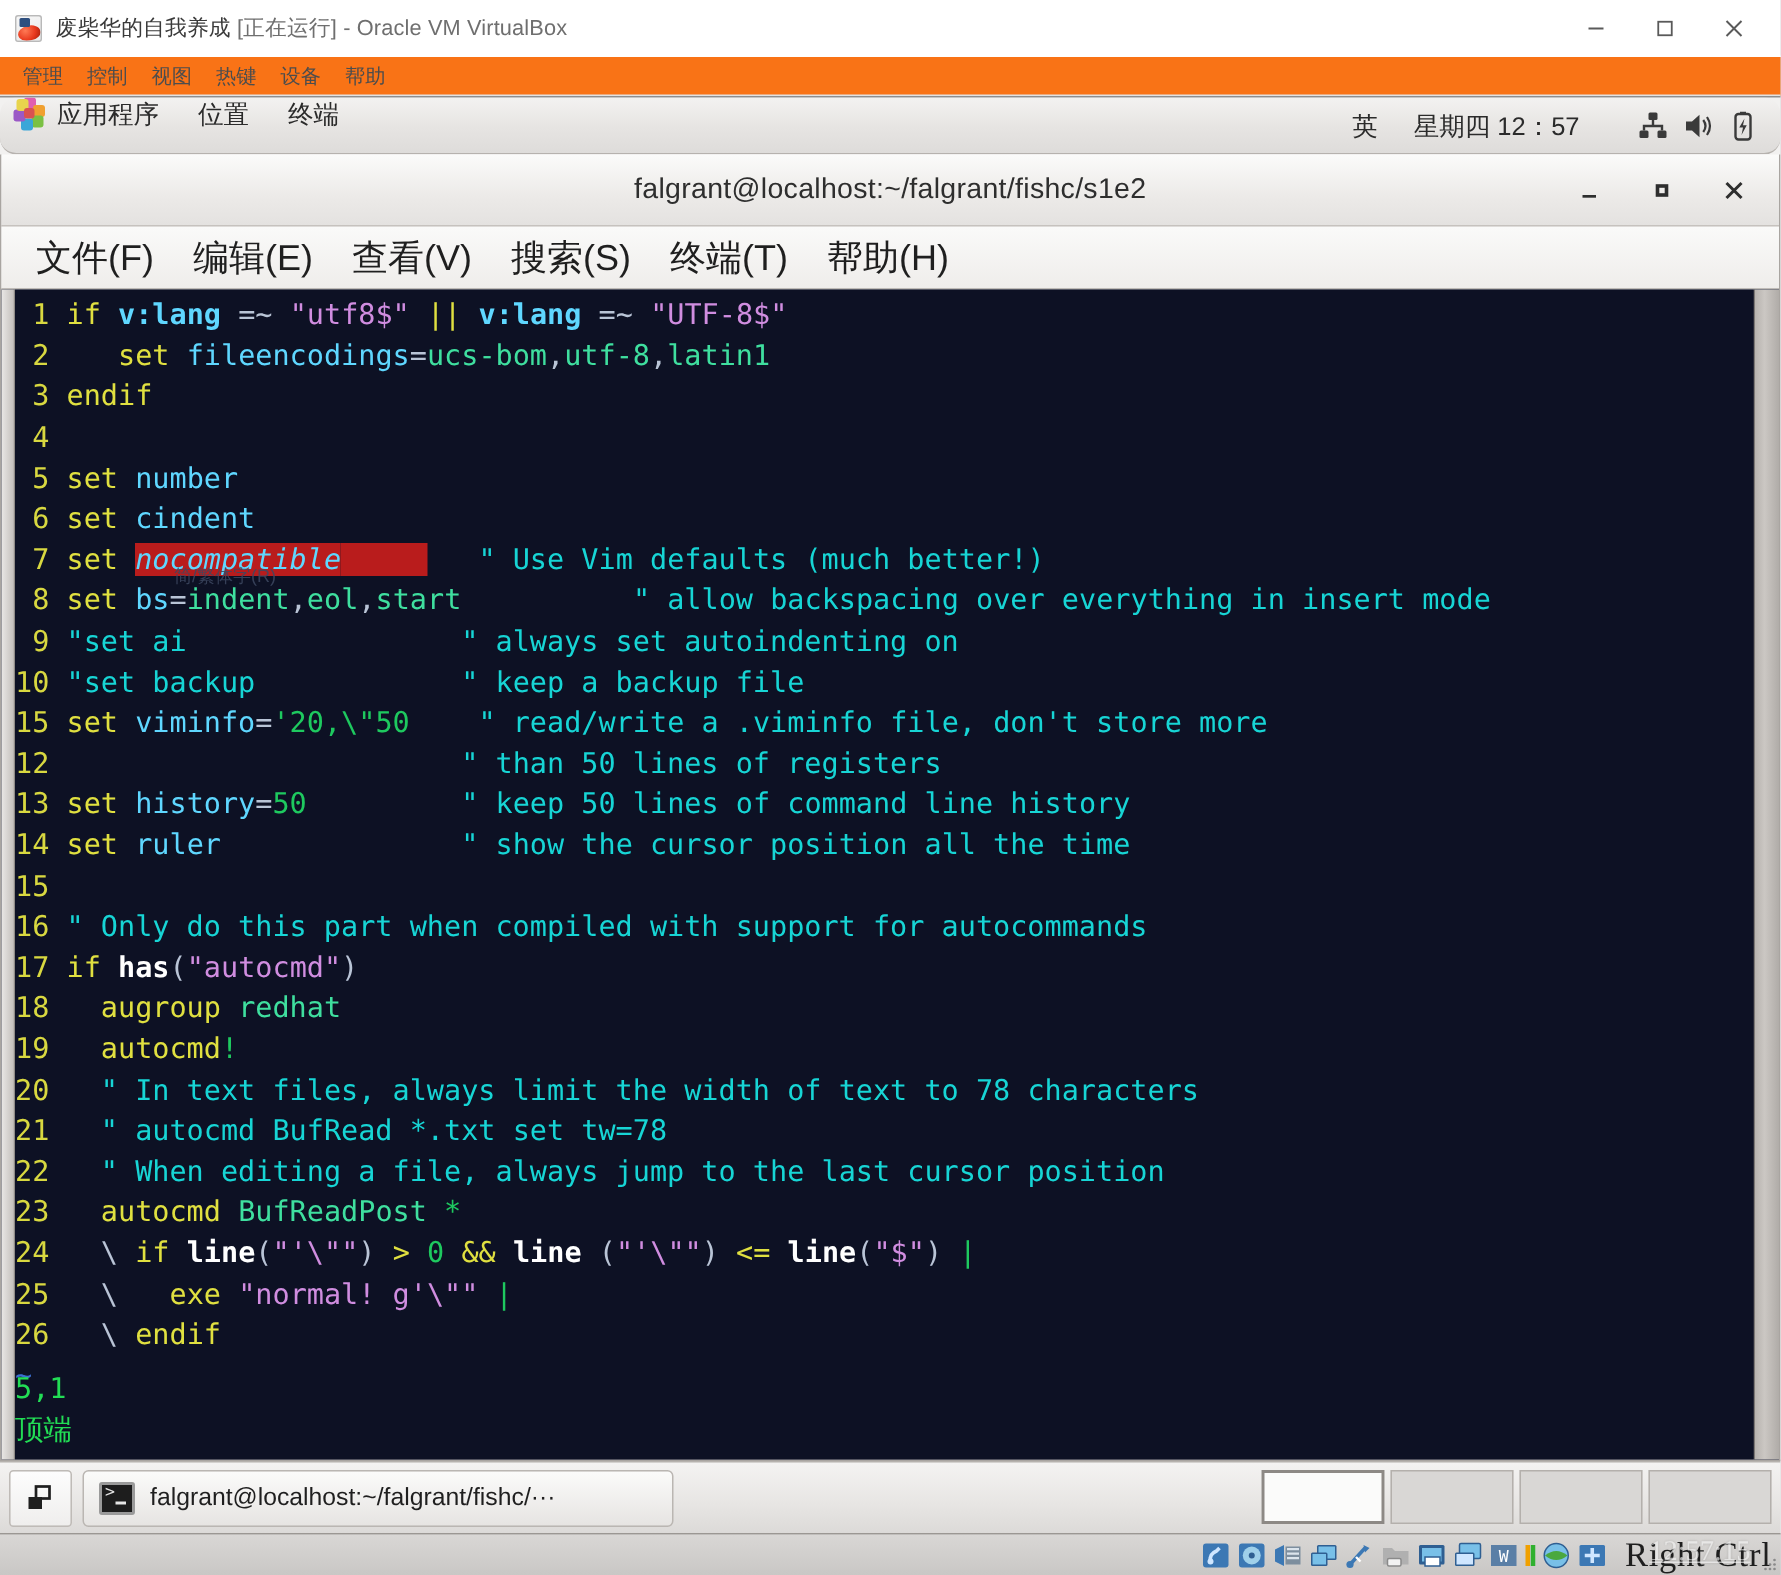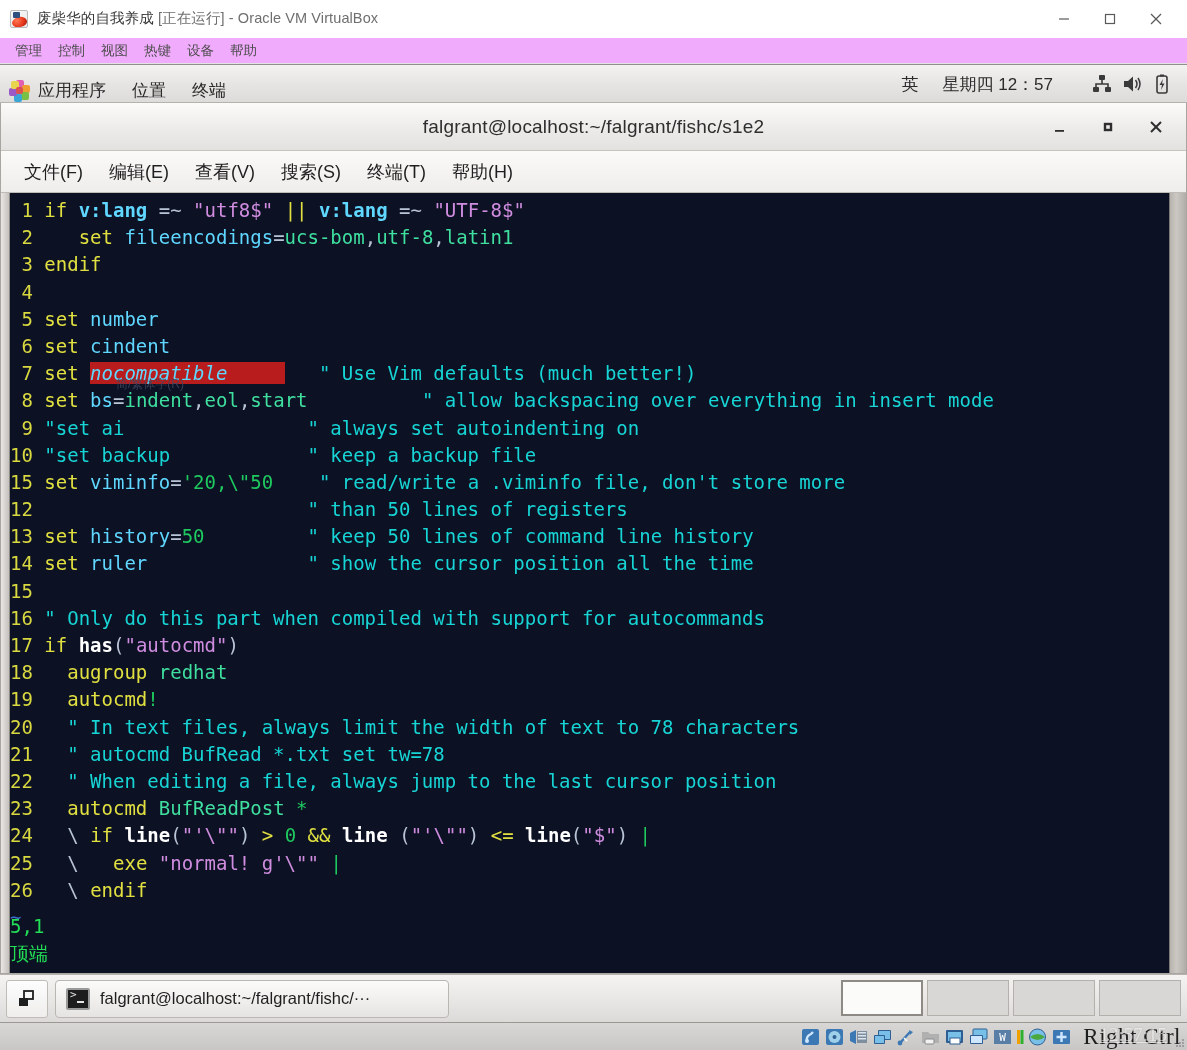--- a/index.html
+++ b/index.html
@@ -56,21 +56,21 @@
     width: 46px; height: 38px; display: flex;
     align-items: center; justify-content: center;
     color: #5a5a5a;
   }
   .vbox-wb svg { display: block; }
   #vbox-wb-close { margin-right: 8px; }
 
   
   #vbox-menubar {
     height: 26px; min-height: 26px;
-    background: #f0abfc;
+    background: #f97316;
     display: flex; align-items: center;
     padding-left: 8px; gap: 2px;
     border-bottom: 1px solid #e2e2e2;
   }
   .vbox-menu-item {
     font-size: 13.5px; color: #4d4d4d;
     padding: 2px 7px; white-space: nowrap;
   }
 
   
@@ -79,21 +79,21 @@
     background: #f2f1f0;
     border-top: 1px solid #8e8e8e;
     overflow: hidden;
   }
 
   
   #gnome-panel {
     height: 38px; min-height: 38px;
     background: linear-gradient(to bottom,#f3f2f1 0%,#e6e4e2 55%,#dedcda 100%);
     border-bottom: 1px solid #b6b2ae;
-    display: flex; align-items: flex-end; position: relative;
+    display: flex; align-items: flex-start; position: relative; border-radius: 11px;
   }
   #gnome-apps-icon {
     width: 22px; height: 22px; margin-left: 9px; margin-right: 7px;
     position: relative; flex: none;
   }
   #gnome-apps-icon i {
     position: absolute; width: 8px; height: 8px; border-radius: 2px;
   }
   .panel-label {
     font-size: 17px; color: #2b2b2b; margin-right: 26px; white-space: nowrap;
@@ -124,21 +124,21 @@
   #term-title-text { font-size: 19px; color: #2e2e2e; letter-spacing: .2px; }
   #term-winbuttons { position: absolute; right: 6px; top: 0; height: 48px; display: flex; align-items: center; }
   .term-wb { width: 48px; height: 48px; display: flex; align-items: center; justify-content: center; color: #2e2e2e; }
 
   #term-menubar {
     height: 42px; min-height: 42px;
     background: linear-gradient(to bottom,#fafaf9 0%,#efedeb 100%);
     border-bottom: 1px solid #bfbbb7;
     display: flex; align-items: center; padding-left: 10px;
   }
-  .term-menu-item { font-size: 18px; color: #1f1f1f; padding: 2px 13px; white-space: nowrap; }
+  .term-menu-item { font-size: 24px; color: #1f1f1f; padding: 2px 13px; white-space: nowrap; }
 
   
   #vim-area {
     flex: 1; position: relative; display: flex; min-height: 0;
     background: #0d1124;
     overflow: hidden;
   }
   #vim-left-scrollbar {
     width: 9px; flex: none; background: #cfcbc7;
     border-right: 1px solid #8e8a86;

